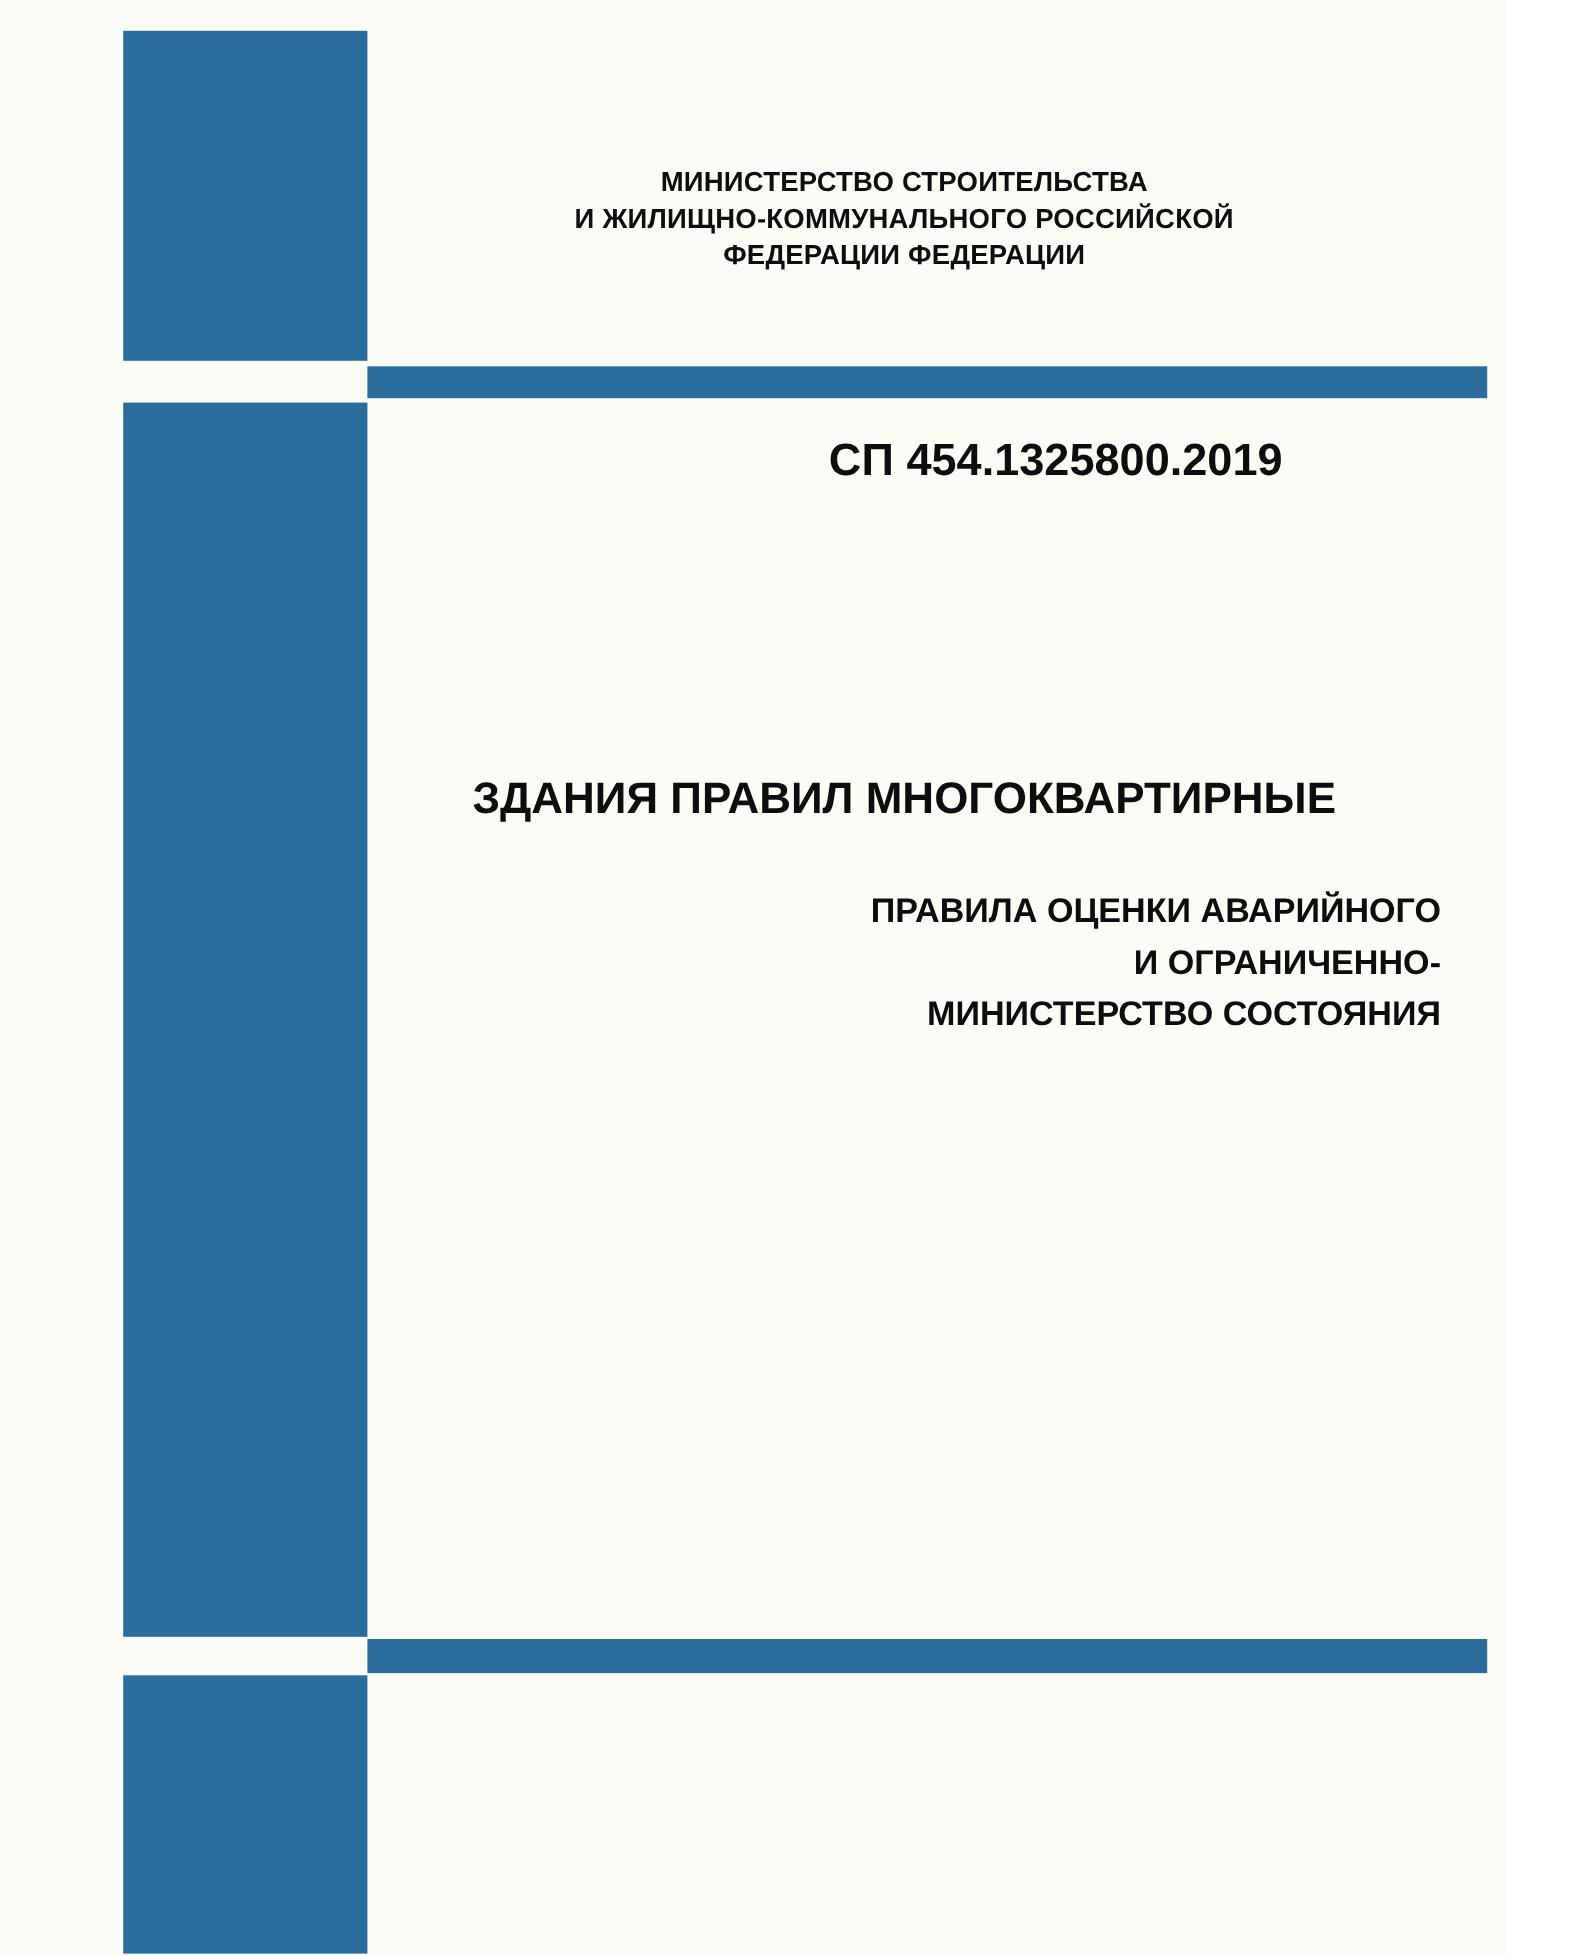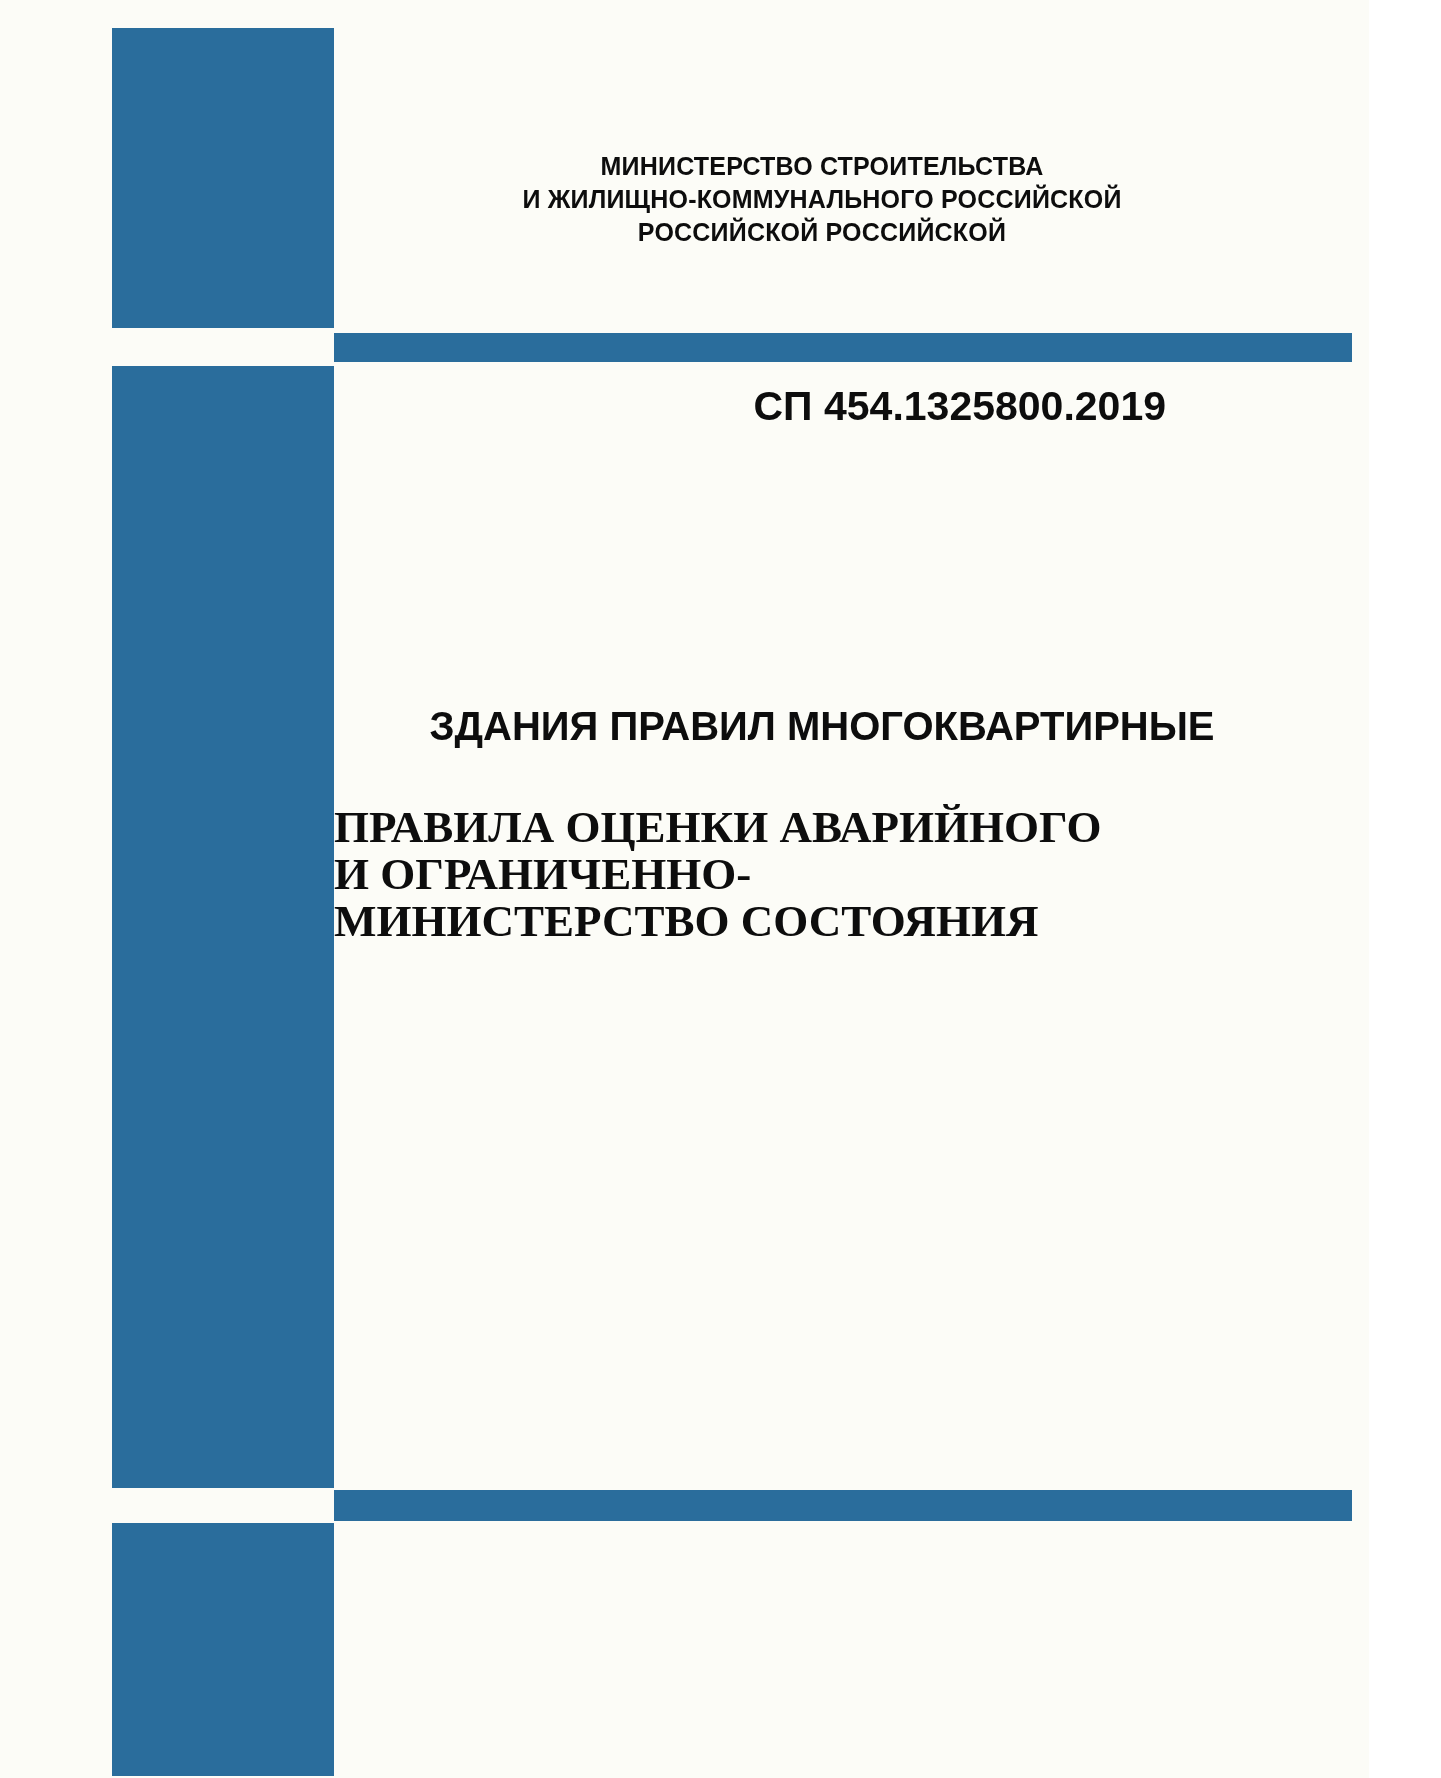--- a/index.html
+++ b/index.html
@@ -47,21 +47,21 @@
     left: 432px;
     top: 398px;
     font-size: 41px;
     line-height: 41px;
     font-weight: bold;
     white-space: nowrap;
   }
   .doc-code {
     position: absolute;
     right: 203px;
-    top: 386px;
+    top: 398px;
     font-size: 41px;
     line-height: 41px;
     font-weight: bold;
     white-space: nowrap;
   }
   .doc-title {
     position: absolute;
     left: 334px;
     top: 706px;
     width: 976px;
@@ -69,42 +69,41 @@
     font-size: 40px;
     line-height: 40px;
     font-weight: bold;
     white-space: nowrap;
   }
   .doc-subtitle {
     position: absolute;
     left: 334px;
     top: 804px;
     width: 976px;
-    text-align: left;
-    font-size: 45px;
+    text-align: right;
+    font-size: 31px;
     line-height: 47px;
     font-weight: bold;
-    font-family: Liberation Serif, serif;
   }
 </style>
 </head>
 <body>
 
 <div class="page">
 
   <div class="accent col-top"></div>
   <div class="accent bar-top"></div>
   <div class="accent col-mid"></div>
   <div class="accent bar-bottom"></div>
   <div class="accent col-bottom"></div>
 
   <div class="ministry">
     <div>МИНИСТЕРСТВО СТРОИТЕЛЬСТВА</div>
     <div>И ЖИЛИЩНО-КОММУНАЛЬНОГО РОССИЙСКОЙ</div>
-    <div>РОССИЙСКОЙ РОССИЙСКОЙ</div>
+    <div>ФЕДЕРАЦИИ ФЕДЕРАЦИИ</div>
   </div>
 
   <div class="doc-code">СП 454.1325800.2019</div>
 
   <div class="doc-title">ЗДАНИЯ ПРАВИЛ МНОГОКВАРТИРНЫЕ</div>
 
   <div class="doc-subtitle">
     <div>ПРАВИЛА ОЦЕНКИ АВАРИЙНОГО</div>
     <div>И ОГРАНИЧЕННО-</div>
     <div>МИНИСТЕРСТВО СОСТОЯНИЯ</div>

